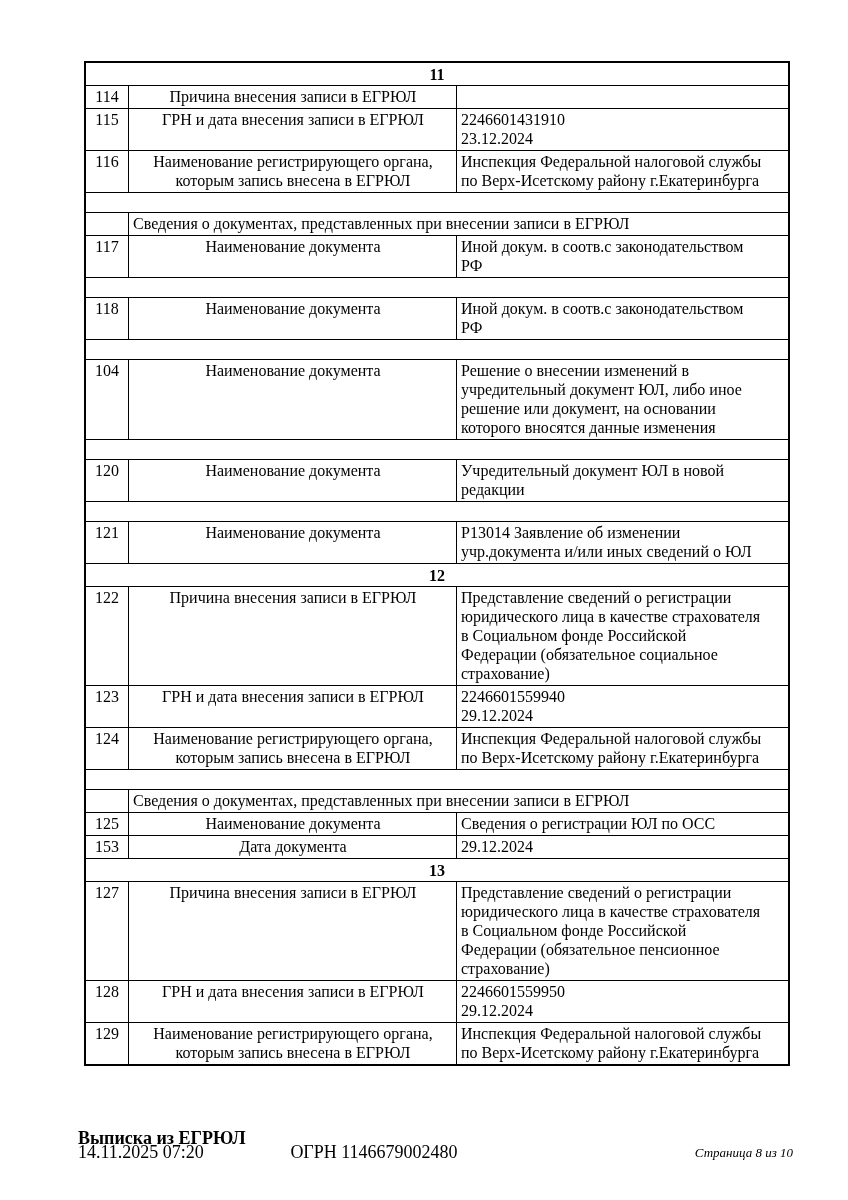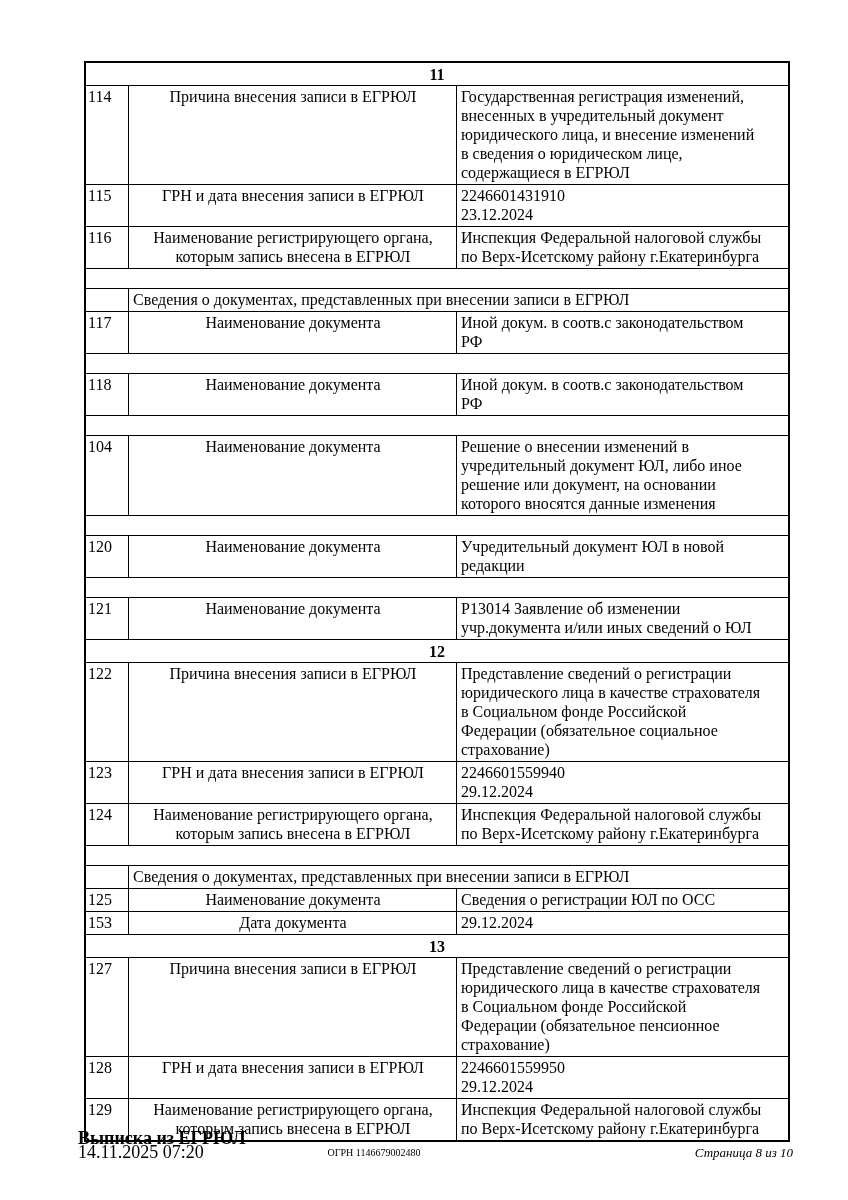--- a/index.html
+++ b/index.html
@@ -32,20 +32,21 @@
     text-align: center;
     font-weight: bold;
     padding: 2px 0 1px 0;
     min-height: 22px;
   }
   .row.spacer { min-height: 20px; }
 
   .cell-num {
     flex: 0 0 43px;
     border-right: 1px solid #000;
+    text-align: center;
     padding: 1px 2px 2px 2px;
   }
   .cell-label {
     flex: 0 0 328px;
     border-right: 1px solid #000;
     padding: 1px 3px 2px 4px;
     white-space: pre-line;
     text-align: center;
   }
   .cell-value {
@@ -63,41 +64,36 @@
     position: absolute;
     left: 78px; top: 1132px;
     font-size: 18px; line-height: 13.5px;
   }
   .footer-left .doc-title { font-weight: bold; }
   .footer-center {
     position: absolute;
     left: 0; top: 1146px;
     width: 748px;
     text-align: center;
-    font-size: 10px; line-height: 13.5px;
+    font-size: 18px; line-height: 13.5px;
   }
   .footer-right {
     position: absolute;
     right: 55px; top: 1146px;
     font-size: 13px; line-height: 13.5px; font-style: italic;
   }
 </style>
 </head>
 <body>
 
 <div class="doc-table" id="egrul-table">
     <div class="row section">11</div>
     <div class="row entry">
       <div class="cell-num">114</div>
       <div class="cell-label">Причина внесения записи в ЕГРЮЛ</div>
-      <div class="cell-value">Государственная регистрация изменений,
-внесенных в учредительный документ
-юридического лица, и внесение изменений
-в сведения о юридическом лице,
-содержащиеся в ЕГРЮЛ</div>
     </div>
     <div class="row entry">
       <div class="cell-num">115</div>
       <div class="cell-label">ГРН и дата внесения записи в ЕГРЮЛ</div>
       <div class="cell-value">2246601431910
 23.12.2024</div>
     </div>
     <div class="row entry">
       <div class="cell-num">116</div>
       <div class="cell-label">Наименование регистрирующего органа,

